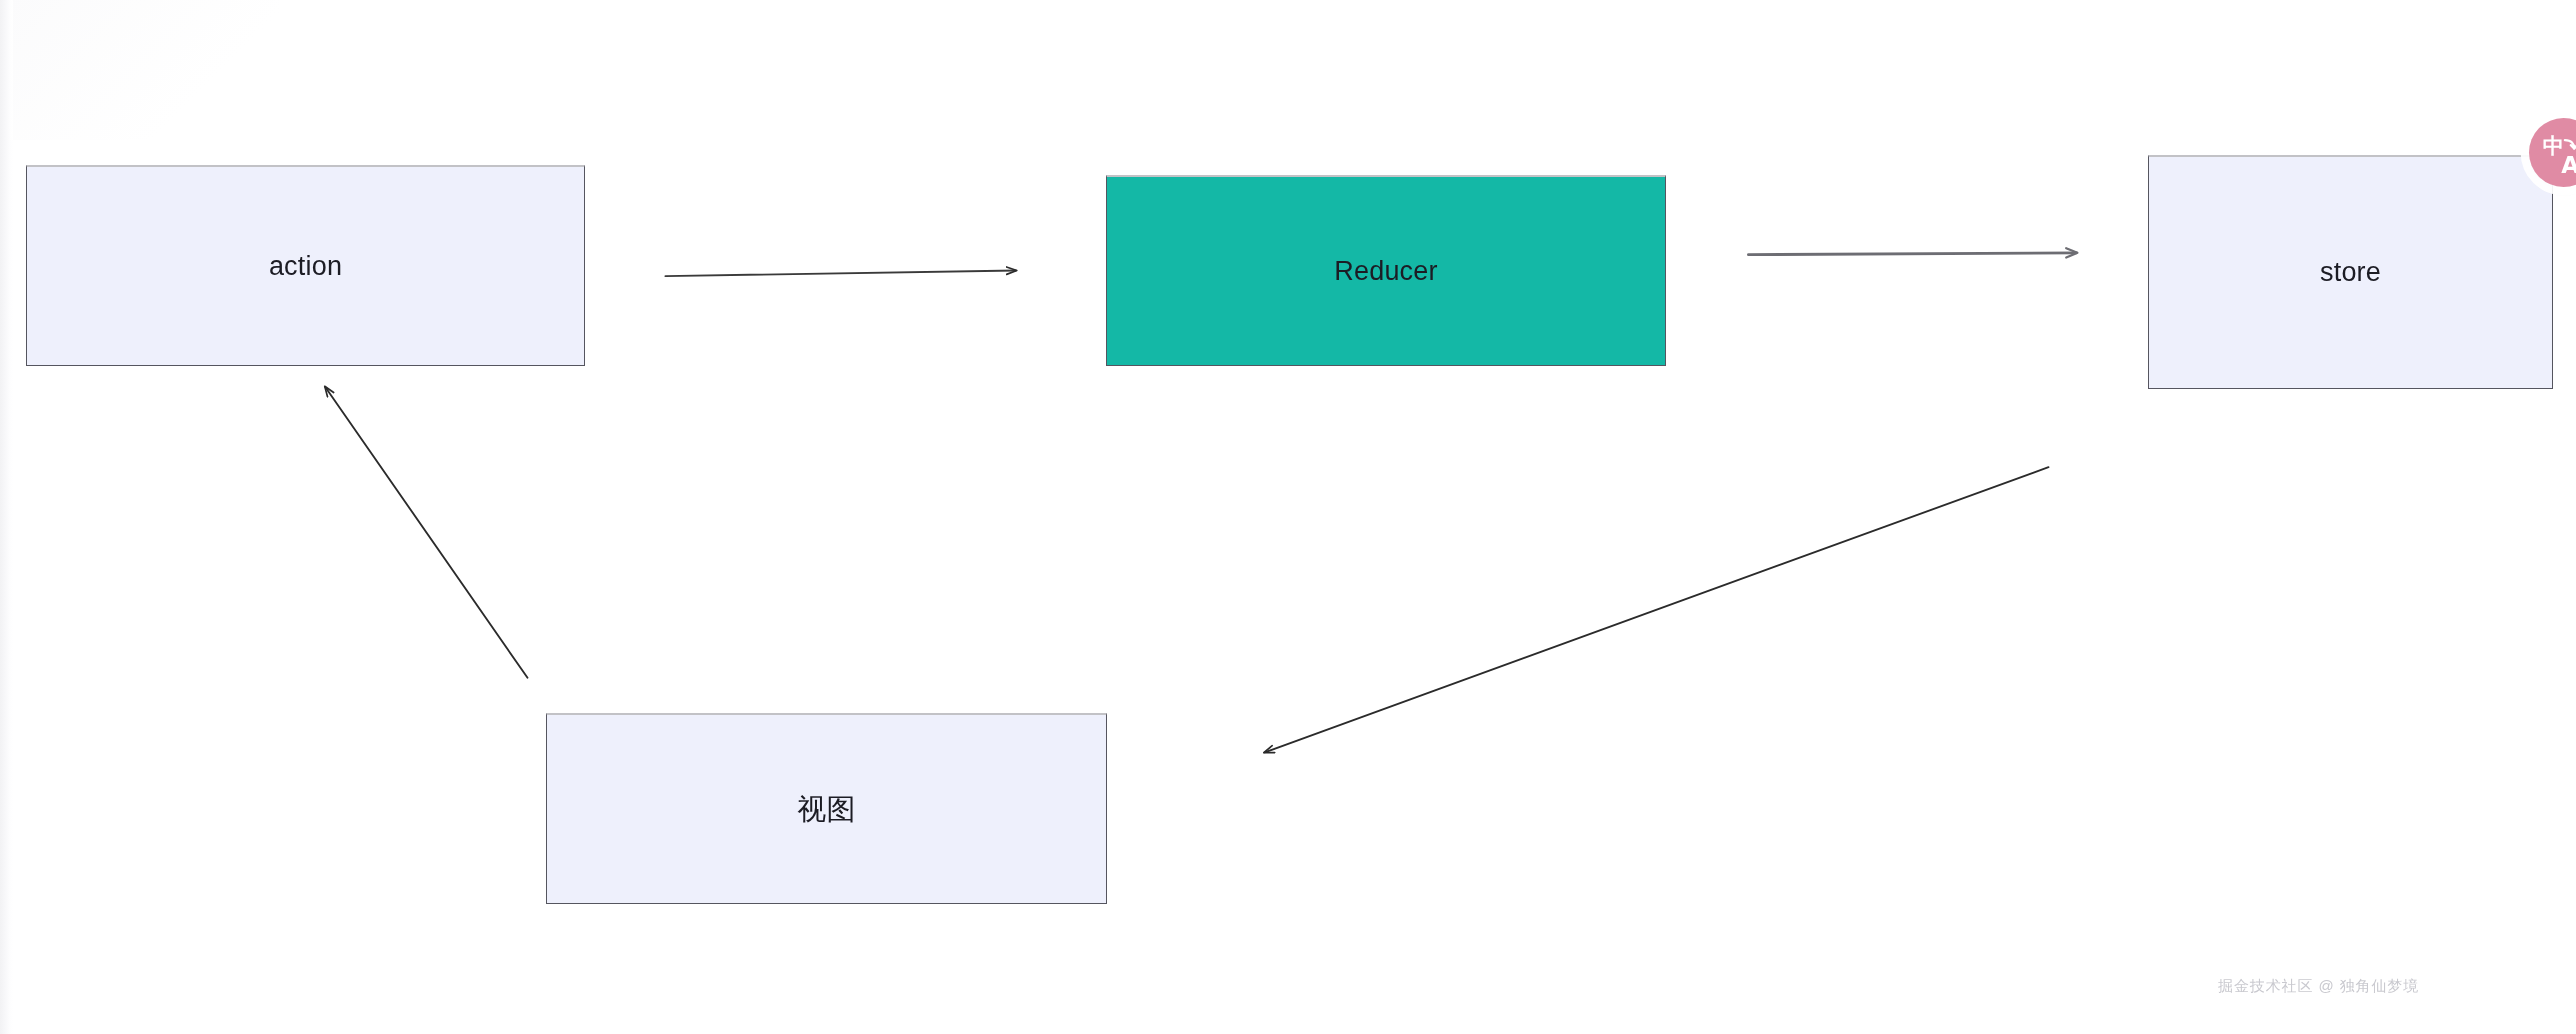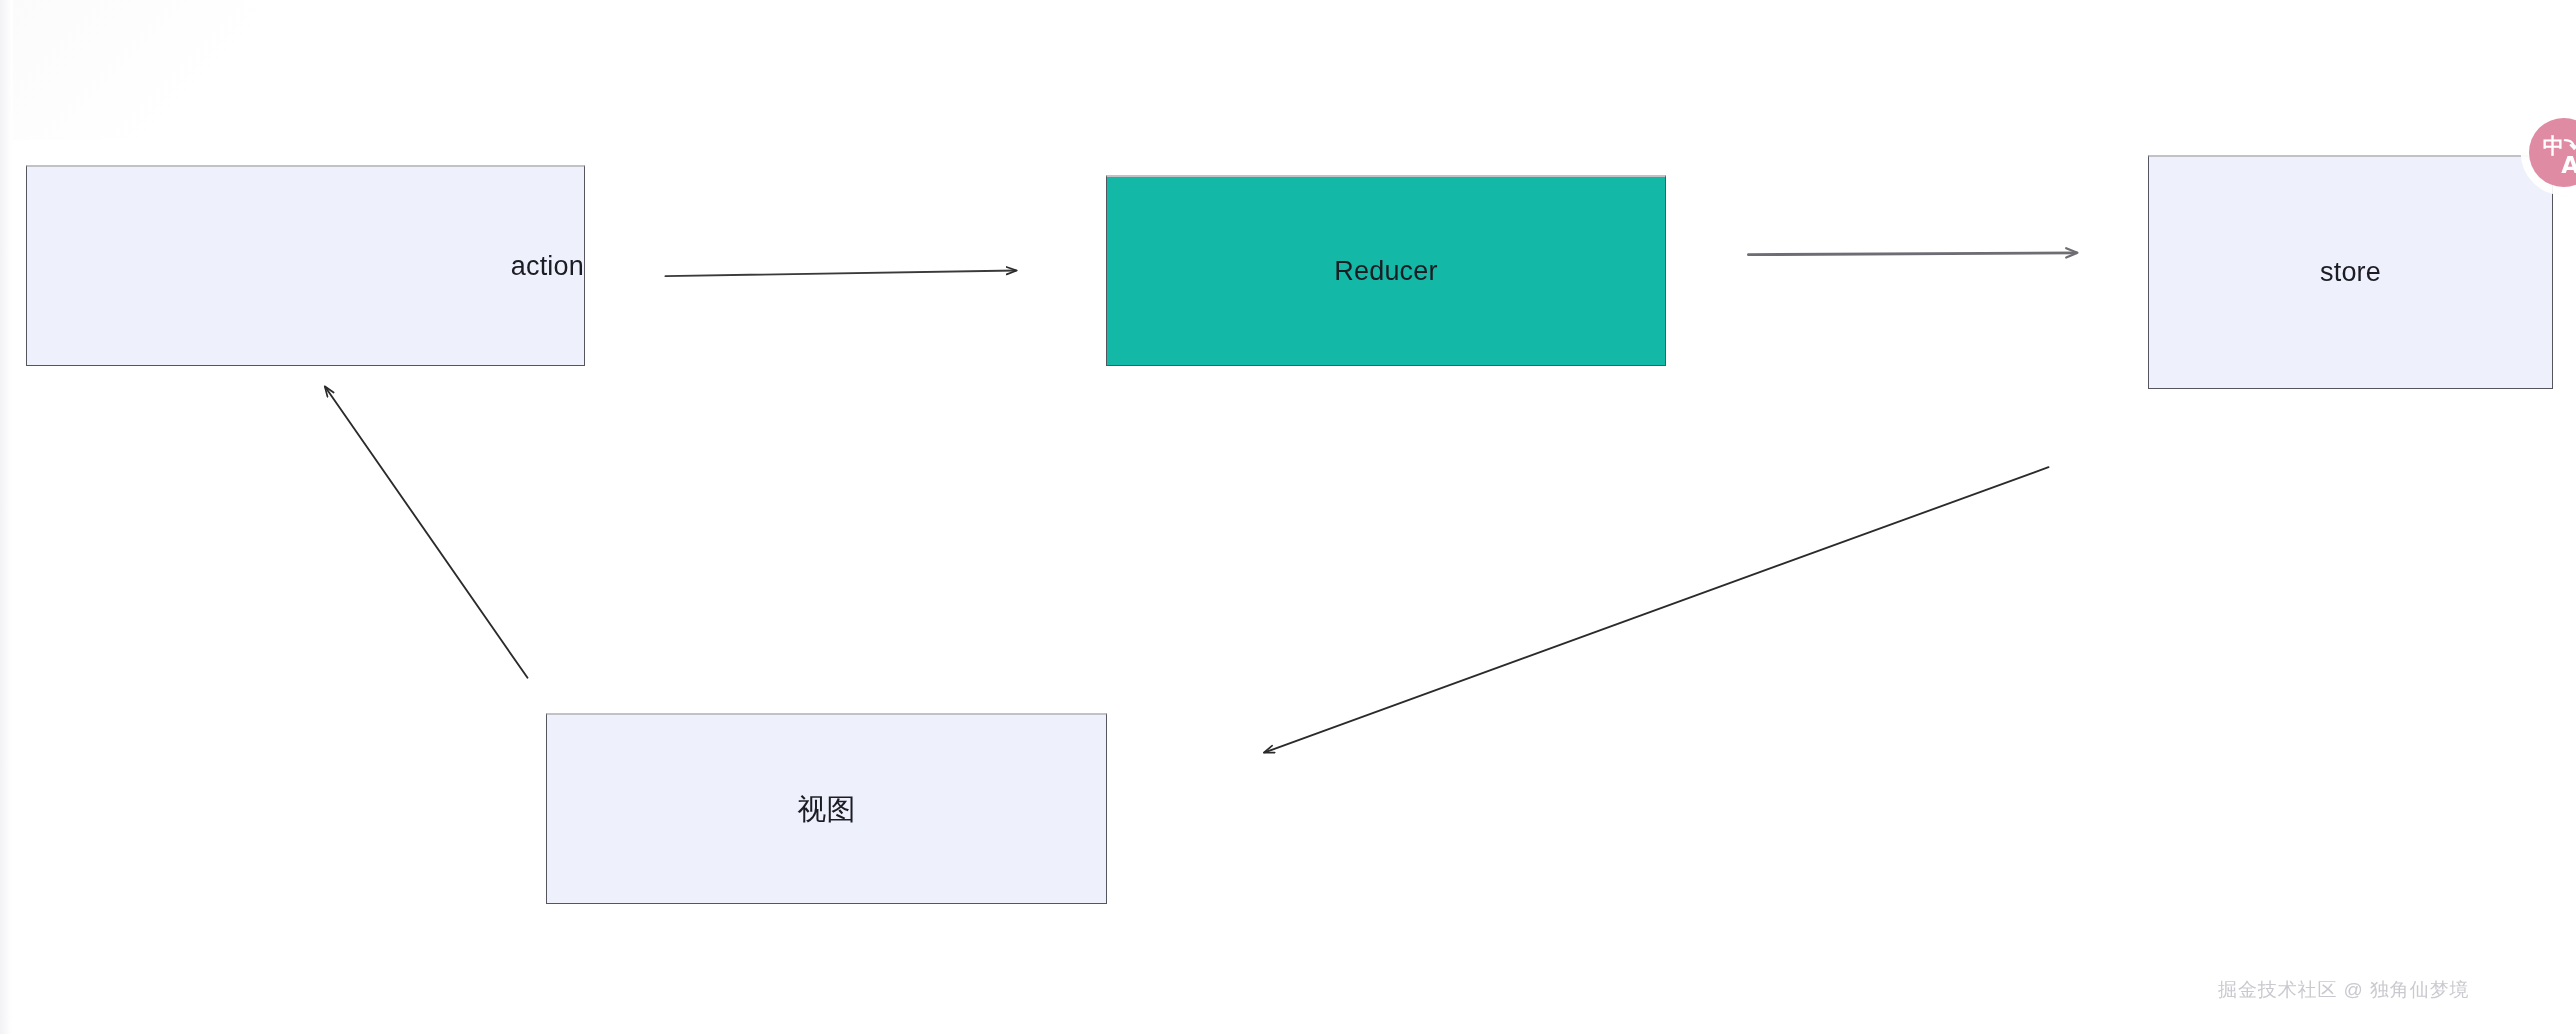--- a/index.html
+++ b/index.html
@@ -83,21 +83,21 @@
     display: flex;
     align-items: center;
     justify-content: center;
     box-shadow: 0 0 0 8.4px rgba(255,255,255,0.92), 0 1.9px 9.3px rgba(0,0,0,0.08);
   }
   .translate-badge svg { display: block; }
 
   
   .watermark {
     position: absolute;
-    font-size: 19px;
+    font-size: 15px;
     color: #c9c9cf;
     white-space: nowrap;
     letter-spacing: 0.9px;
     user-select: none;
   }
 </style>
 </head>
 <body>
 
 <div id="canvas" style="width: 2576px; height: 1035px; background: rgb(255, 255, 255);">
@@ -115,21 +115,21 @@
       </marker>
     </defs>
     <g id="arrow-group">
         <line x1="714" y1="296" x2="1090" y2="290" stroke="#3a3a3a" stroke-width="2" stroke-linecap="round" marker-end="url(#ah-dark)"></line>
         <line x1="1876" y1="273" x2="2228" y2="271" stroke="#6d6d73" stroke-width="3" stroke-linecap="round" marker-end="url(#ah-muted)"></line>
         <line x1="566" y1="727" x2="349" y2="415" stroke="#2b2b2b" stroke-width="2" stroke-linecap="round" marker-end="url(#ah-dark)"></line>
         <line x1="2198" y1="501" x2="1357" y2="807" stroke="#2b2b2b" stroke-width="2" stroke-linecap="round" marker-end="url(#ah-dark)"></line>
       </g>
   </svg>
 
-  <div class="node" id="node-action" style="left: 26px; top: 165px; width: 559px; height: 201px; background: rgb(238, 240, 252); border-color: rgb(194, 194, 198) rgb(85, 85, 95) rgb(85, 85, 95); justify-content: flex-end;">
+  <div class="node" id="node-action" style="left: 26px; top: 165px; width: 559px; height: 201px; background: rgb(238, 240, 252); border-color: rgb(194, 194, 198) rgb(85, 85, 95) rgb(85, 85, 95);">
     <span class="node-label">action</span>
   </div>
 
   <div class="node" id="node-reducer" style="left: 1106px; top: 175px; width: 560px; height: 191px; background: #14b8a6; border-color: rgb(194, 194, 198) rgb(85, 85, 95) rgb(85, 85, 95);">
     <span class="node-label">Reducer</span>
   </div>
 
   <div class="node" id="node-view" style="left: 546px; top: 713px; width: 561px; height: 191px; background: rgb(238, 240, 252); border-color: rgb(194, 194, 198) rgb(85, 85, 95) rgb(85, 85, 95);">
     <span class="node-label cjk">视图</span>
   </div>

